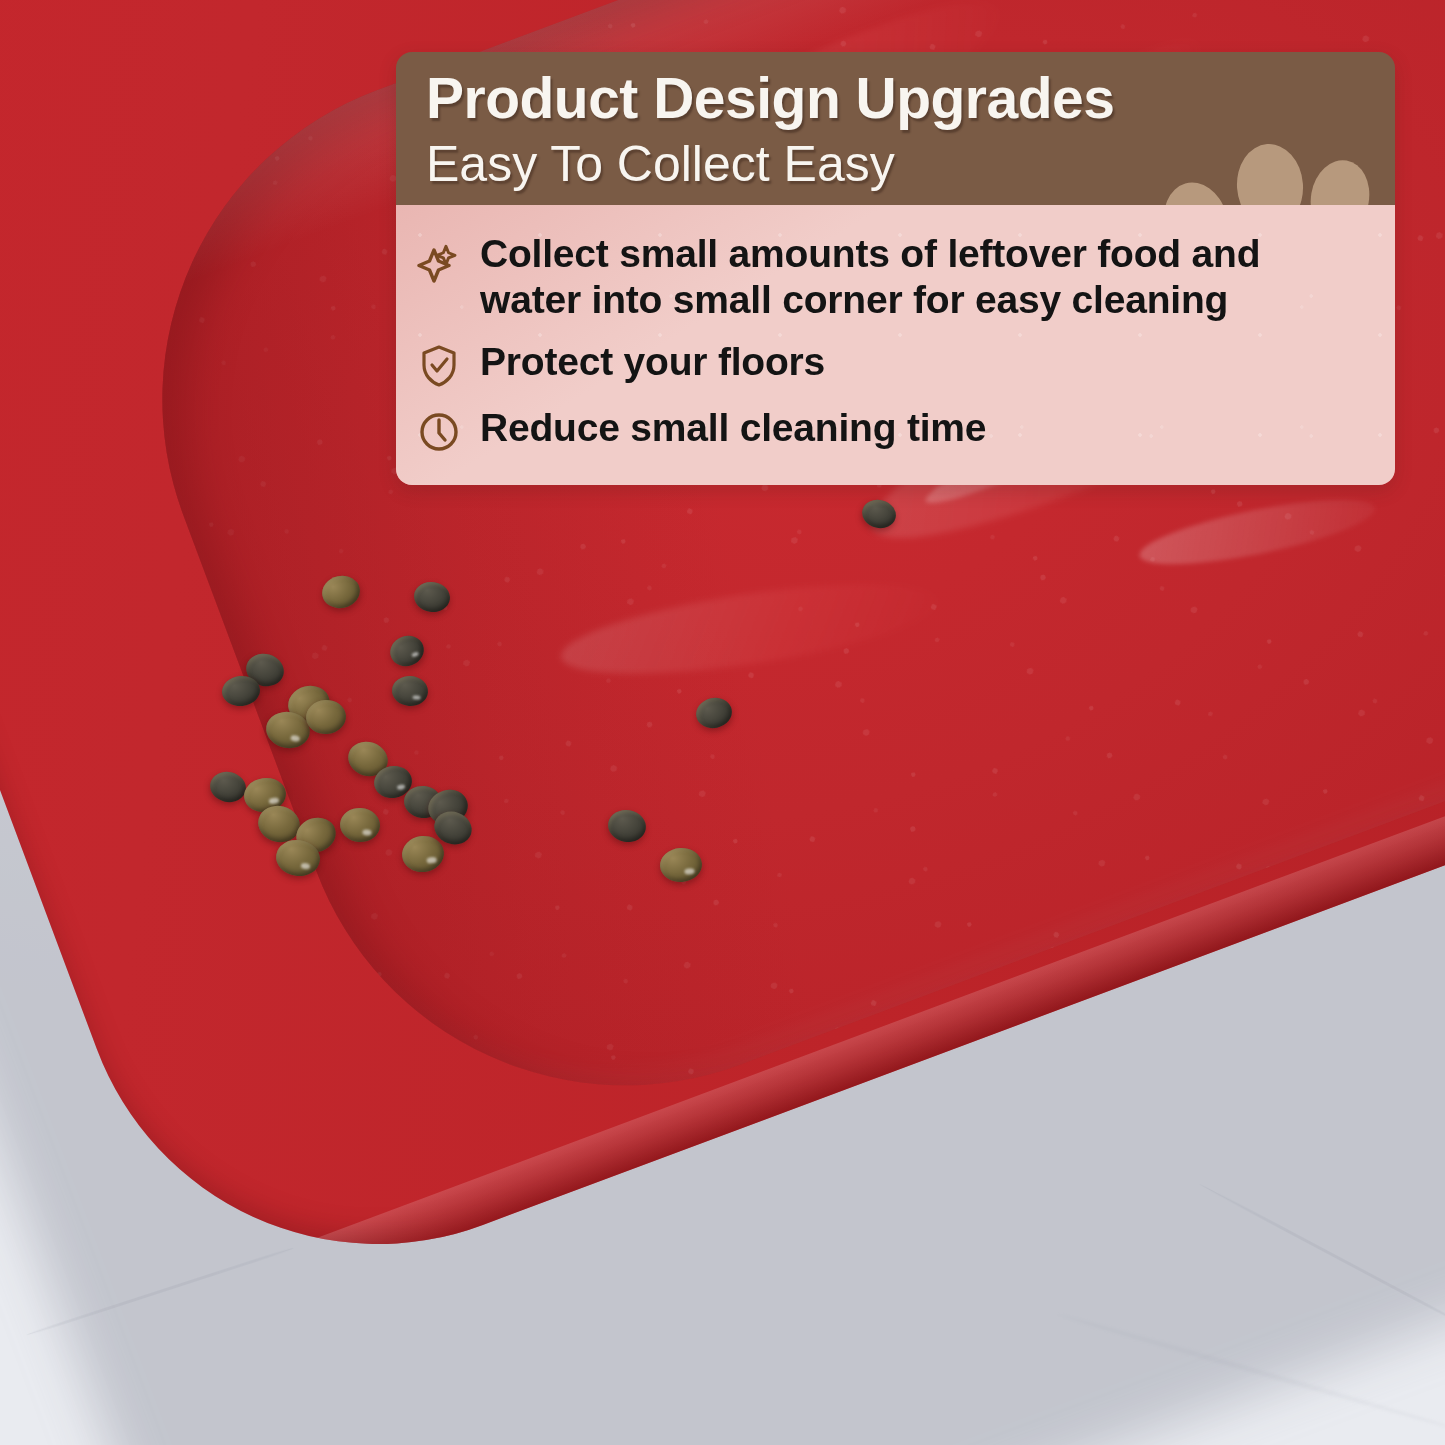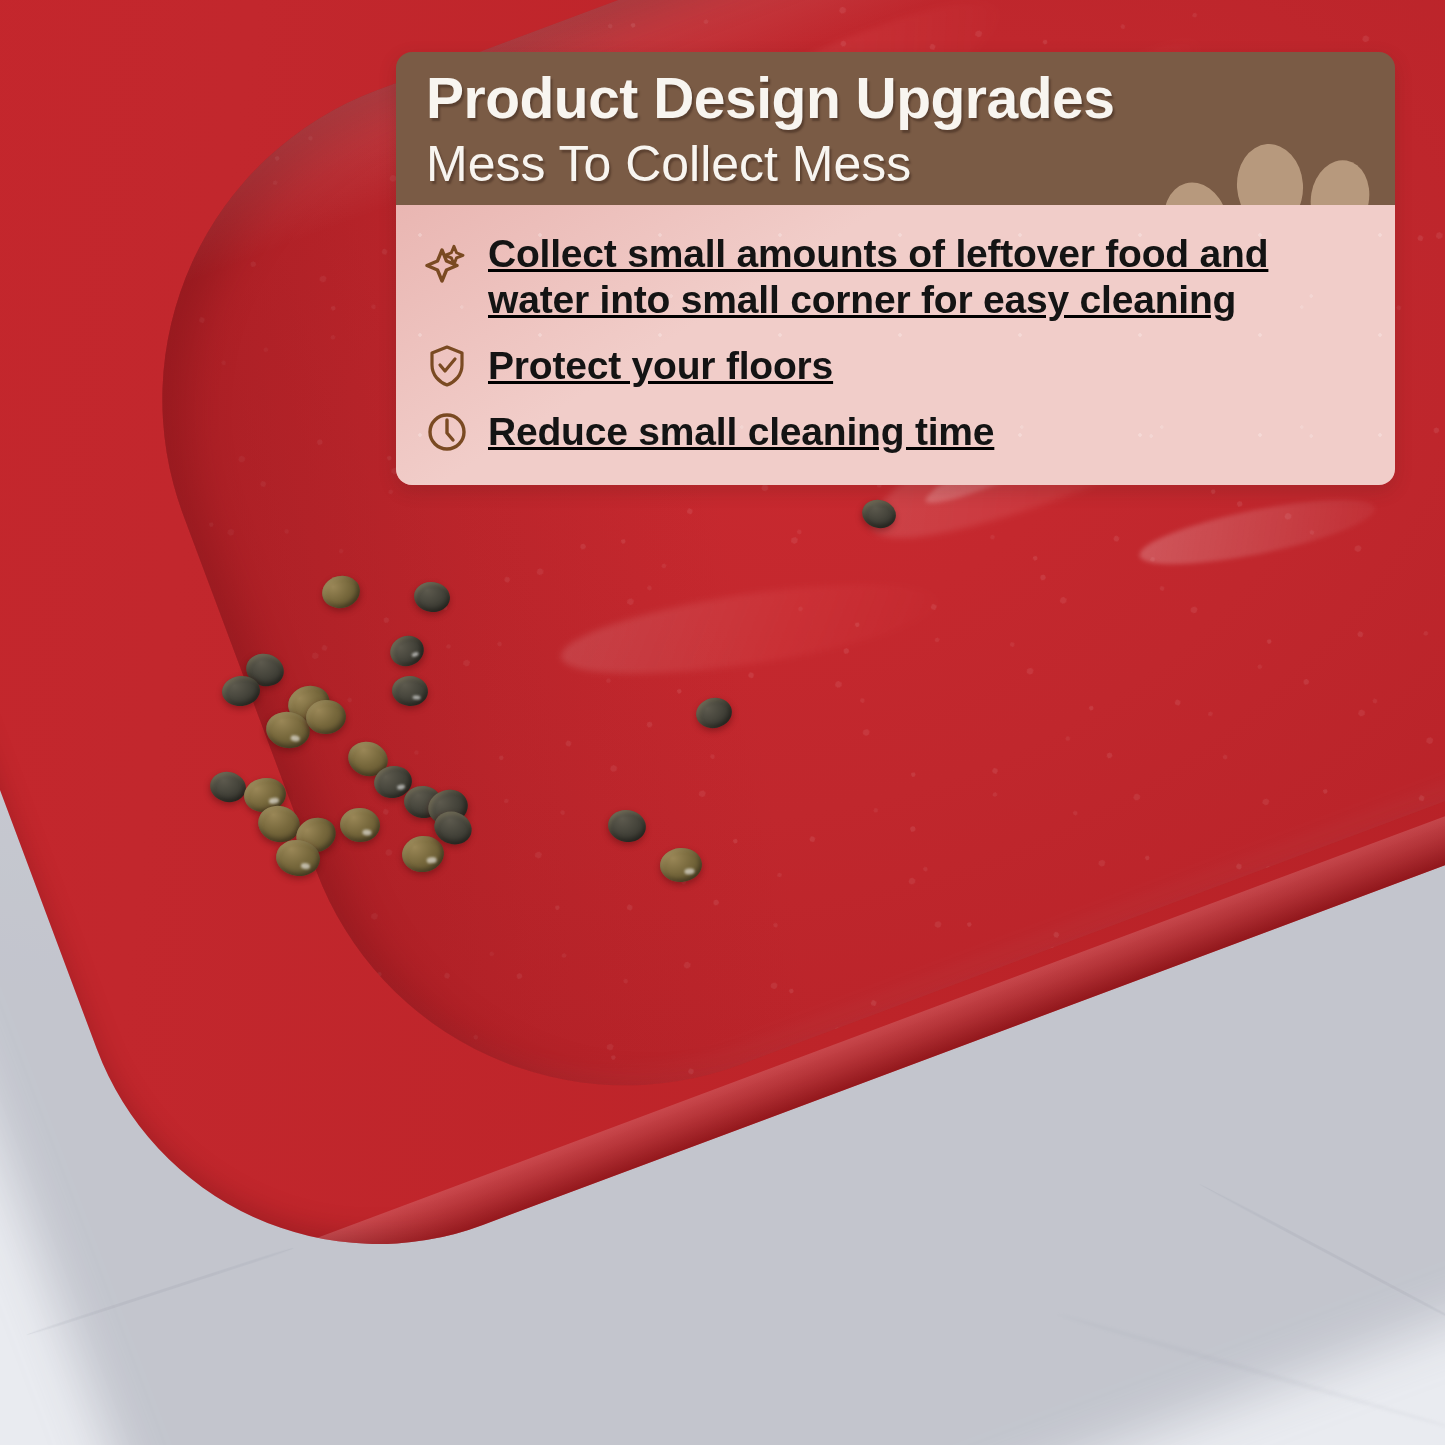--- a/index.html
+++ b/index.html
@@ -226,22 +226,21 @@
     font-weight: 400;
     line-height: 1.06;
     letter-spacing: 0px;
     text-shadow: 2px 3px 2px rgba(52,32,22,.42);
     white-space: nowrap;
   }
 
   .panel-body {
     position: relative;
     background: #f1cdc9;
-    padding: 26px 28px 30px 28px;
-    text-decoration: underline;
+    padding: 26px 28px 30px 20px;
   }
   .panel-body::after {
     content: "";
     position: absolute;
     inset: 0;
     background-image:
       radial-gradient(circle at 20% 30%, rgba(255,255,255,.35) 0 1.5px, transparent 2px),
       radial-gradient(circle at 72% 65%, rgba(255,255,255,.28) 0 1.5px, transparent 2px),
       radial-gradient(circle at 47% 85%, rgba(255,255,255,.22) 0 1.5px, transparent 2px);
     background-size: 120px 100px, 160px 140px, 140px 120px;
@@ -259,21 +258,21 @@
     pointer-events: none;
   }
 
   .feat {
     position: relative;
     z-index: 2;
     display: flex;
     align-items: flex-start;
     gap: 18px;
   }
-  .feat + .feat { margin-top: 16px; align-items: flex-end; }
+  .feat + .feat { margin-top: 16px; }
 
   .feat-ico {
     flex: 0 0 auto;
     width: 46px;
     height: 46px;
     margin-top: 4px;
     display: flex;
     align-items: center;
     justify-content: center;
   }
@@ -379,21 +378,21 @@
 
   <div class="panel">
 
     <div class="panel-head">
       <div class="paw">
         <i class="t1"></i>
           <i class="t2"></i>
           <i class="t3"></i>
       </div>
       <h1 class="panel-title">Product Design Upgrades</h1>
-      <h2 class="panel-sub">Mess To Collect Mess</h2>
+      <h2 class="panel-sub">Easy To Collect Easy</h2>
     </div>
 
     <div class="panel-body">
       <div class="panel-sheen"></div>
 
       <div class="feat two-line">
         <span class="feat-ico">
           <svg width="44" height="44" viewBox="0 0 44 44">
             <path d="M14 10 L18.5 21 L29 25.5 L18.5 30 L14 41 L9.5 30 L-1 25.5 L9.5 21 Z" transform="translate(3,-2)" fill="none" stroke="#7a4a22" stroke-width="3.4" stroke-linejoin="round"></path>
             <path d="M31 3 L34 10.5 L41.5 13.5 L34 16.5 L31 24 L28 16.5 L20.5 13.5 L28 10.5 Z" transform="translate(-2,0) scale(0.86) translate(5,2)" fill="none" stroke="#7a4a22" stroke-width="3.4" stroke-linejoin="round"></path>

